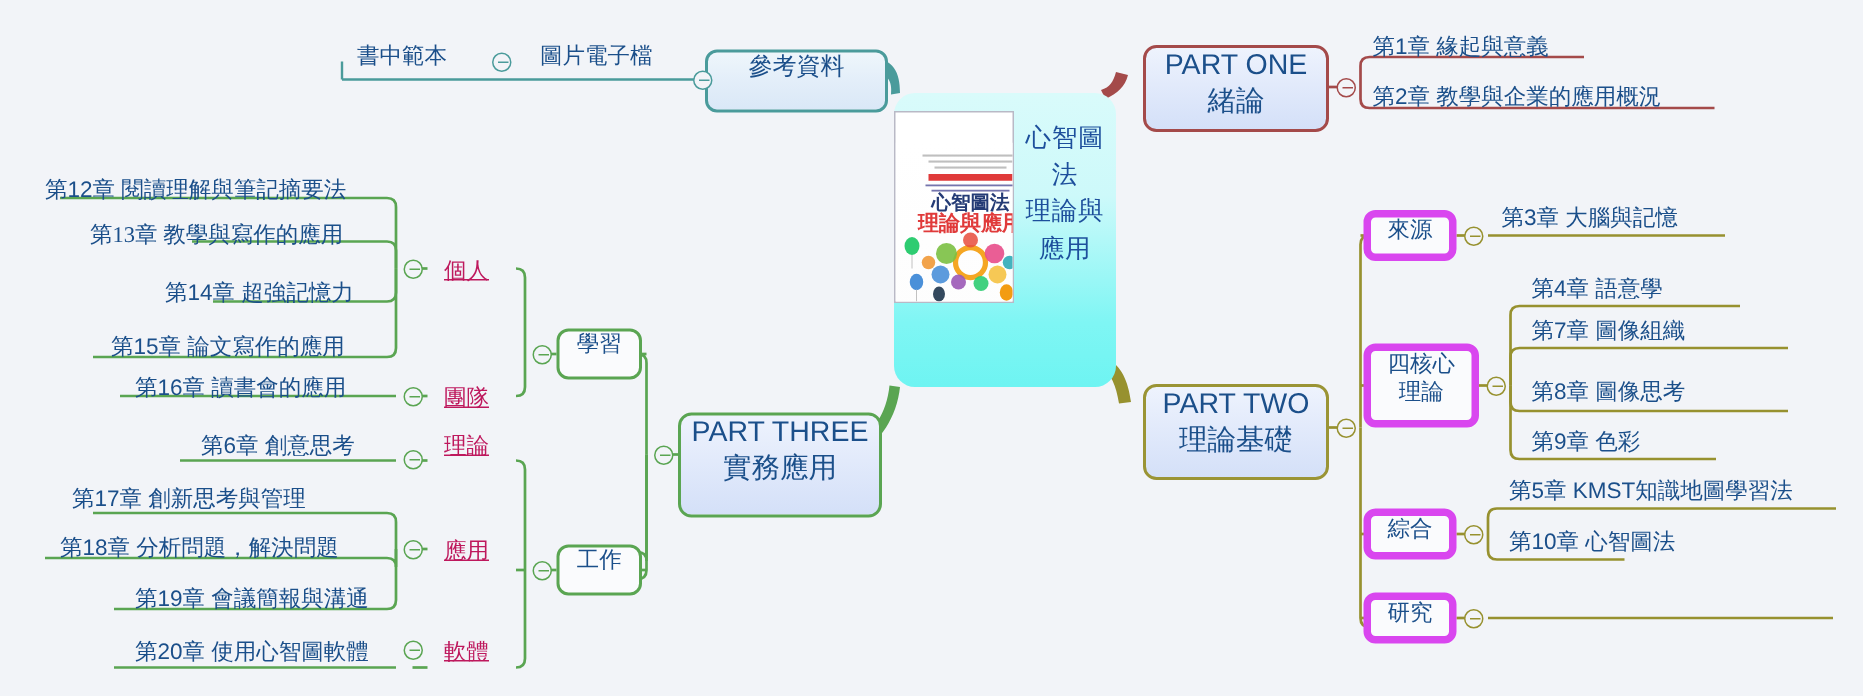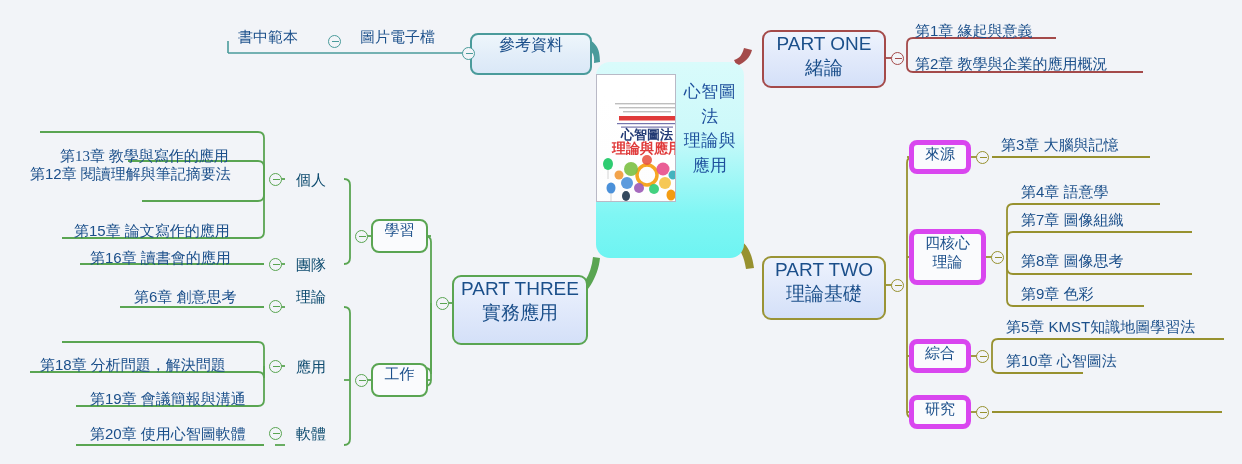--- a/index.html
+++ b/index.html
@@ -44,21 +44,21 @@
     border-radius:8px;
     background:#fafbfd;
     font-size:15px;
     color:#1b4f8a;
   }
   .olive{border:5px solid #d946ef;}
   .green{border:2px solid #5aa552;}
   .teal{border:2px solid #4a9b9b;
         background:linear-gradient(180deg,#eef6fb 0%,#e3eef9 50%,#dae8f7 100%);}
 
-  .plain-label{position:absolute;font-size:15px;color:#0c4a6e;white-space:nowrap;}
+  .plain-label{position:absolute;font-size:15px;color:#be185d;white-space:nowrap;text-decoration:underline;}
 
   .leaf{position:absolute;font-size:15px;color:#1b4f8a;white-space:nowrap;}
 
   .toggle{position:absolute;width:13px;height:13px;border-radius:50%;background:#f2f4f8;
           box-sizing:border-box;}
   .toggle:after{content:"";position:absolute;left:2.5px;top:5px;width:7px;height:1.4px;}
   .t-green{border:1.3px solid #5aa552;}
   .t-green:after{background:#5aa552;}
   .t-olive{border:1.3px solid #97912f;}
   .t-olive:after{background:#97912f;}
@@ -278,39 +278,41 @@
   </div>
   <div class="toggle t-green" style="left:436px;top:297px;"></div>
 
   <div class="node sub-node green" style="left:371px;top:219px;width:57px;height:34px;">
     <span>學習</span>
   </div>
   <div class="toggle t-green" style="left:355px;top:230px;"></div>
 
   <div class="plain-label" style="left:296px;top:171px;">個人</div>
   <div class="toggle t-green" style="left:269px;top:173px;"></div>
-  <div class="leaf" style="left:30px;top:117px;margin-top:48px;">第12章  閱讀理解與筆記摘要法</div>
+  <div class="leaf" style="left:30px;top:117px;">第12章  閱讀理解與筆記摘要法</div>
   <div class="leaf" style="left:60px;top:147px;font-family:Liberation Serif, serif;">第13章  教學與寫作的應用</div>
+  <div class="leaf" style="left:110px;top:186px;">第14章  超強記憶力</div>
   <div class="leaf" style="left:74px;top:222px;">第15章  論文寫作的應用</div>
 
   <div class="plain-label" style="left:296px;top:256px;">團隊</div>
   <div class="toggle t-green" style="left:269px;top:258px;"></div>
   <div class="leaf" style="left:90px;top:249px;">第16章  讀書會的應用</div>
 
   <div class="node sub-node green" style="left:371px;top:363px;width:57px;height:34px;">
     <span>工作</span>
   </div>
   <div class="toggle t-green" style="left:355px;top:374px;"></div>
 
   <div class="plain-label" style="left:296px;top:288px;">理論</div>
   <div class="toggle t-green" style="left:269px;top:300px;"></div>
   <div class="leaf" style="left:134px;top:288px;">第6章  創意思考</div>
 
   <div class="plain-label" style="left:296px;top:358px;">應用</div>
   <div class="toggle t-green" style="left:269px;top:360px;"></div>
+  <div class="leaf" style="left:48px;top:323px;">第17章  創新思考與管理</div>
   <div class="leaf" style="left:40px;top:356px;">第18章  分析問題，解決問題</div>
   <div class="leaf" style="left:90px;top:390px;">第19章  會議簡報與溝通</div>
 
   <div class="plain-label" style="left:296px;top:425px;">軟體</div>
   <div class="toggle t-green" style="left:269px;top:427px;"></div>
   <div class="leaf" style="left:90px;top:425px;">第20章  使用心智圖軟體</div>
 
 </div>
 
 </body></html>

